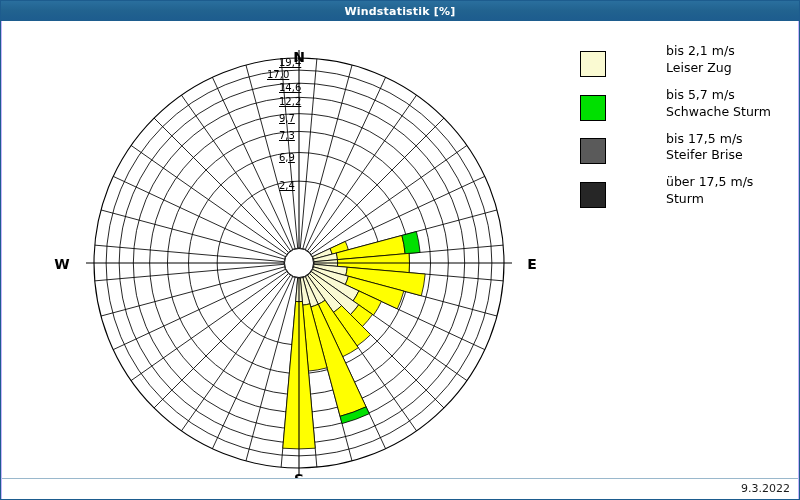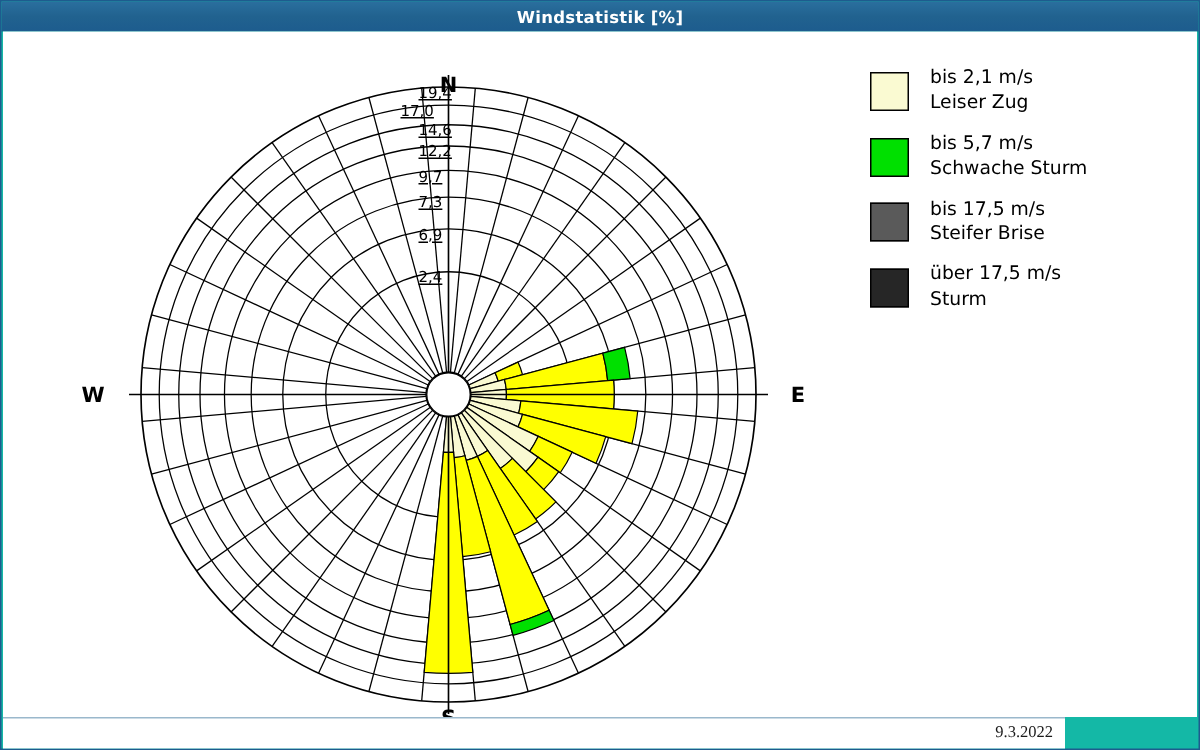--- a/index.html
+++ b/index.html
@@ -7,21 +7,21 @@
   html, body {
     margin: 0; padding: 0;
     width: 800px; height: 500px;
     font-family: "DejaVu Sans", "Liberation Sans", sans-serif;
     background: #ffffff;
     overflow: hidden;
   }
   #app {
     position: relative;
     width: 800px; height: 500px;
-    background: #14b8a6;
+    background: #c4b5fd;
     border: 1px solid #1d5c8e;
   }
   
   #titlebar {
     position: absolute; left: 0; top: 0;
     width: 798px; height: 20px;
     background: linear-gradient(to bottom, #2a6f9e 0%, #21628f 50%, #1d5c8e 100%);
     color: #ffffff;
     font-size: 11px;
     font-weight: bold;
@@ -29,24 +29,23 @@
     letter-spacing: 0.2px;
   }
   
   #content {
     position: absolute; left: 1px; top: 20px;
     width: 796px; height: 457px;
     background: #ffffff;
   }
   #statusbar {
     position: absolute; left: 1px; top: 477px;
-    width: 708px; height: 21px;
+    width: 796px; height: 21px;
     background: #ffffff;
     border-top: 1px solid #9ab8cc;
-    font-family: Liberation Serif, serif;
   }
   #datestamp {
     position: absolute; right: 8px; top: 3px;
     font-size: 11px;
     color: #1a1a1a;
   }
   
   #rose-wrap {
     position: absolute; left: 0; top: 0;
     width: 560px; height: 457px;
@@ -71,22 +70,23 @@
     width: 40px;
     text-decoration: underline;
   }
   
   #legend {
     position: absolute; left: 578px; top: 22px;
     width: 215px;
   }
   .legend-row {
     display: flex;
-    align-items: center;
+    align-items: flex-end;
     margin-bottom: 10px;
+    gap: 46px;
   }
   .swatch {
     width: 26px; height: 26px;
     border: 1px solid #000000;
     flex: 0 0 auto;
     margin-top: 2px;
   }
   .legend-text {
     margin-left: 14px;
     font-size: 12.5px;

